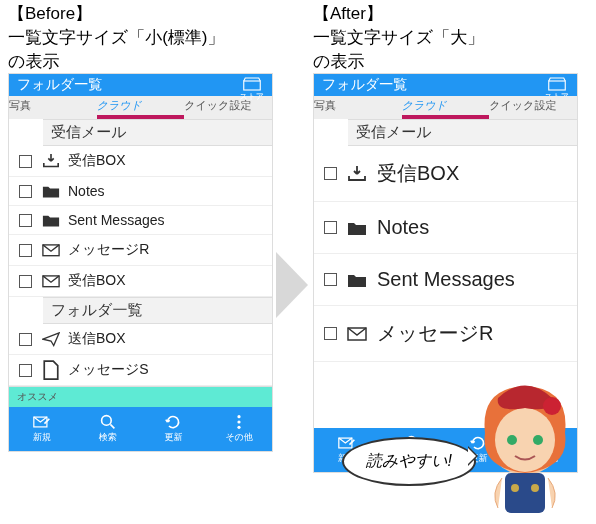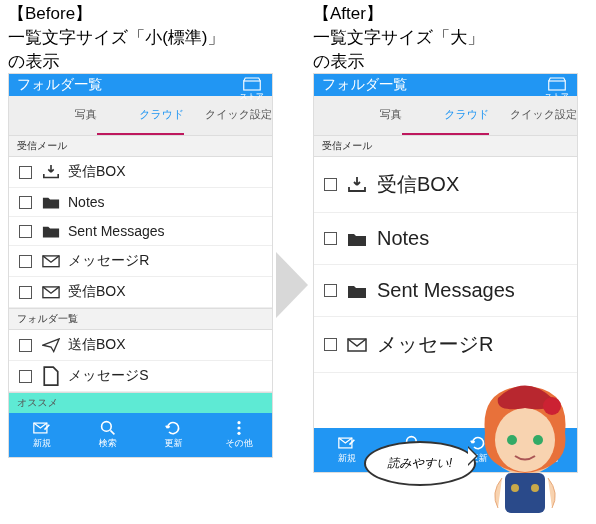--- a/index.html
+++ b/index.html
@@ -35,31 +35,32 @@
     font-size: 8px; color: #fff; margin-top: 9px;
   }
   .store-icon svg { width: 18px; height: 14px; }
   .tabs {
     display: flex;
     background: #eeeeee;
     font-size: 11px;
     color: #555;
   }
   .tab {
-    flex: 1; text-align: right; padding: 11px 0;
+    flex: 1; text-align: left; padding: 2px 0;
     border-bottom: 2px solid transparent;
   }
-  .tab.active { color: #2196F3; border-bottom: 2px solid #be185d; }
+  .tab.active { color: #2196F3; border-bottom: 4px solid #be185d; font-style: italic; }
   .section-header {
     background: #f2f2f2;
-    font-size: 10px;
+    font-size: 15px;
     padding: 3px 8px;
     color: #333;
     border-top: 1px solid #ddd;
     border-bottom: 1px solid #ddd;
+    margin-left: 34px;
   }
   .list { }
   .row {
     display: flex;
     align-items: center;
     padding: 6px 10px;
     border-bottom: 1px solid #eee;
     background: #fff;
   }
   .row.large { padding: 14px 10px; }
@@ -91,21 +92,21 @@
     width: 36px; height: 70px;
   }
   .bubble {
     position: absolute;
     right: 120px;
     bottom: 38px;
     background: #fff;
     border: 2px solid #333;
     border-radius: 50%;
     padding: 12px 22px;
-    font-size: 12px;
+    font-size: 16px;
     font-style: italic;
     z-index: 5;
   }
   .bubble::after {
     content: "";
     position: absolute;
     right: -14px; bottom: 18px;
     width: 0; height: 0;
     border: 10px solid transparent;
     border-left-color: #333;

